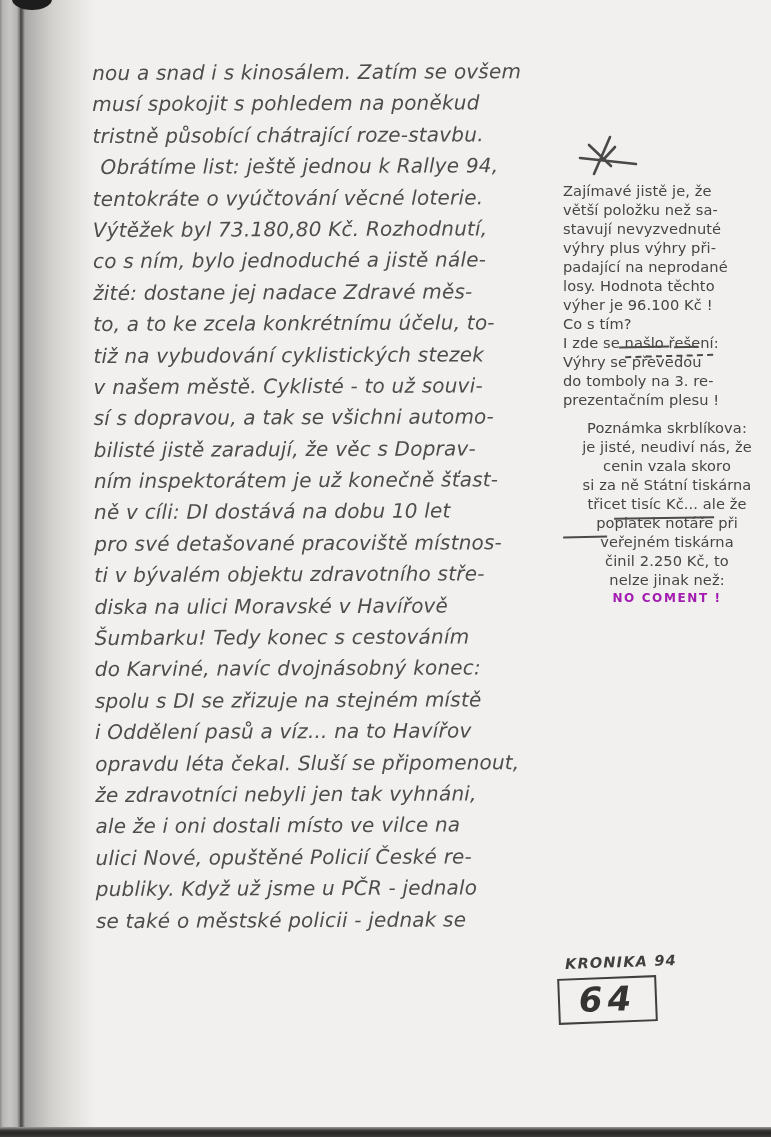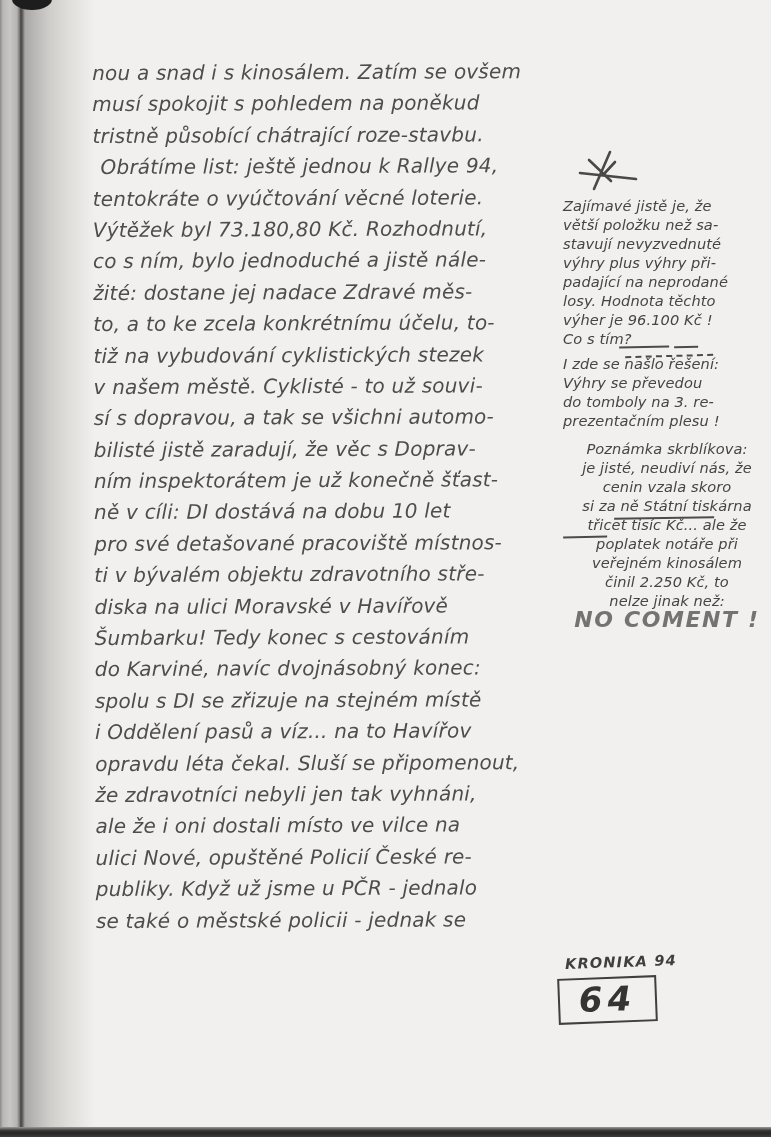--- a/index.html
+++ b/index.html
@@ -32,30 +32,30 @@
   .main-text{
     position:absolute;left:94px;top:57px;width:480px;
     font-style:italic;font-size:20px;line-height:31.4px;
     color:#4e4d4b;letter-spacing:.2px;white-space:nowrap;
     transform:rotate(-.25deg);
   }
   .t-line{height:31.4px;}
   .t-line:nth-child(4){padding-left:8px;}   
   
   .margin-note{
-    position:absolute;left:563px;top:148px;width:208px;
-    font-style:italic;color:#464544;
+    position:absolute;left:563px;top:133px;width:208px;
+    color:#464544;
   }
   .asterisk{display:block;margin:0 0 4px 14px;}
   .m-block{font-size:14.6px;line-height:19px;white-space:nowrap;letter-spacing:.1px;}
   .m-line{height:19px;}
-  .m-block.b2{margin-top:6px;}
+  .m-block.b2{}
   .m-block.b3{margin-top:9px;text-align:center;}
   .m-block.b3 .m-line:last-child{
-    font-size:22px;letter-spacing:1.6px;font-weight:bold;color:#737373;height:22px;
+    font-size:12px;letter-spacing:1.6px;font-weight:bold;color:#a21caf;height:22px;
   }
   
   .stroke{position:absolute;background:none;border:0;}
   .u-solid{border-bottom:2px solid #4c4b49;transform:rotate(-1deg);}
   .u-dashed{border-bottom:2px dashed #4c4b49;transform:rotate(-1.5deg);}
   #u-amount{left:619px;top:332px;width:50px;height:14px;}
   #u-kc{left:674px;top:332px;width:24px;height:14px;}
   #u-costim{left:625px;top:341px;width:88px;height:14px;}
   #u-printer{left:614px;top:503px;width:100px;height:14px;}
   #u-cenin{left:563px;top:522px;width:44px;height:14px;}
@@ -144,21 +144,21 @@
       <div class="m-line">prezentačním plesu !</div>
     </div>
   <div class="m-block b3">
 
   <div class="m-line">Poznámka skrblíkova:</div>
       <div class="m-line">je jisté, neudiví nás, že</div>
       <div class="m-line">cenin vzala skoro</div>
       <div class="m-line">si za ně Státní tiskárna</div>
       <div class="m-line">třicet tisíc Kč... ale že</div>
       <div class="m-line">poplatek notáře při</div>
-      <div class="m-line">veřejném kinosálem</div>
+      <div class="m-line">veřejném tiskárna</div>
       <div class="m-line">činil 2.250 Kč, to</div>
       <div class="m-line">nelze jinak než:</div>
       <div class="m-line">NO COMENT !</div>
     </div>
 </div>
 
 <div class="stroke u-solid" id="u-amount"></div>
 <div class="stroke u-solid" id="u-kc"></div>
 <div class="stroke u-dashed" id="u-costim"></div>
 <div class="stroke u-solid" id="u-printer"></div>

